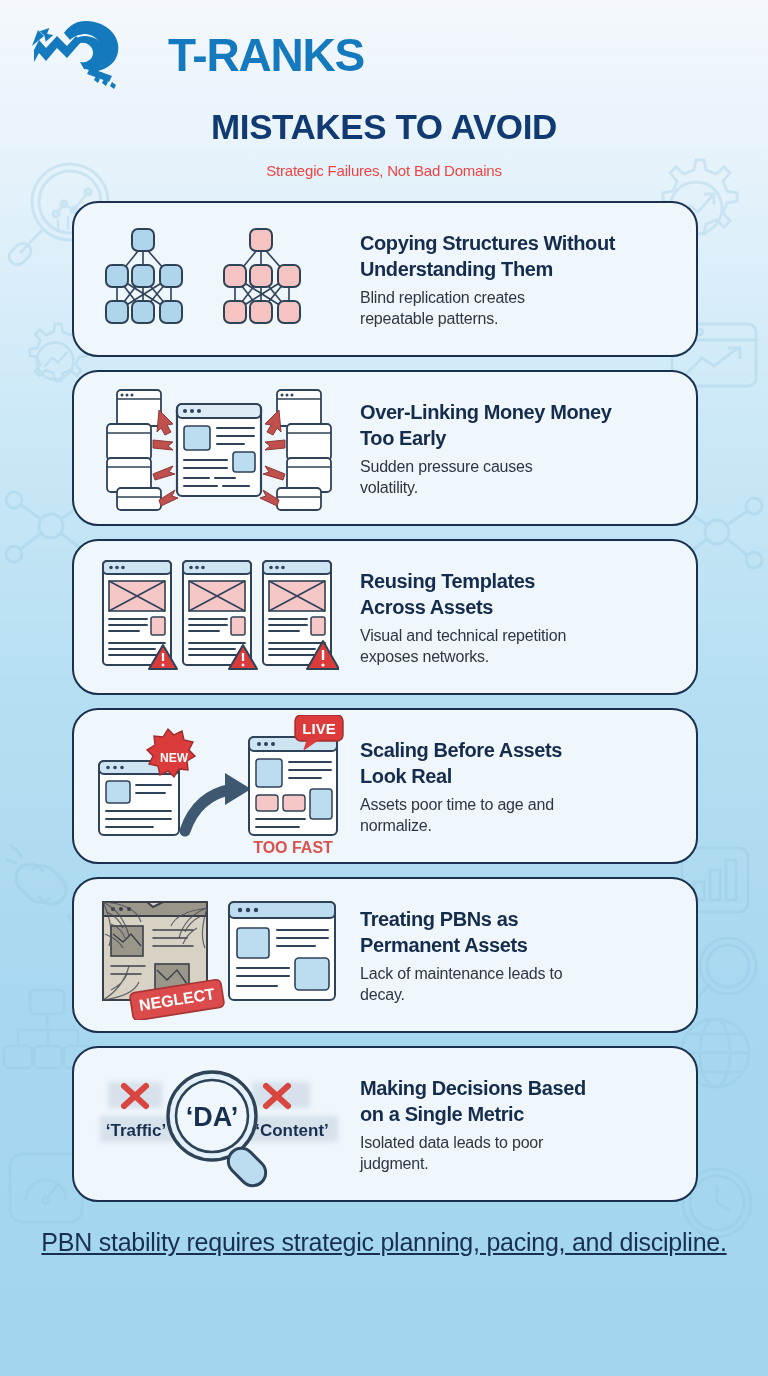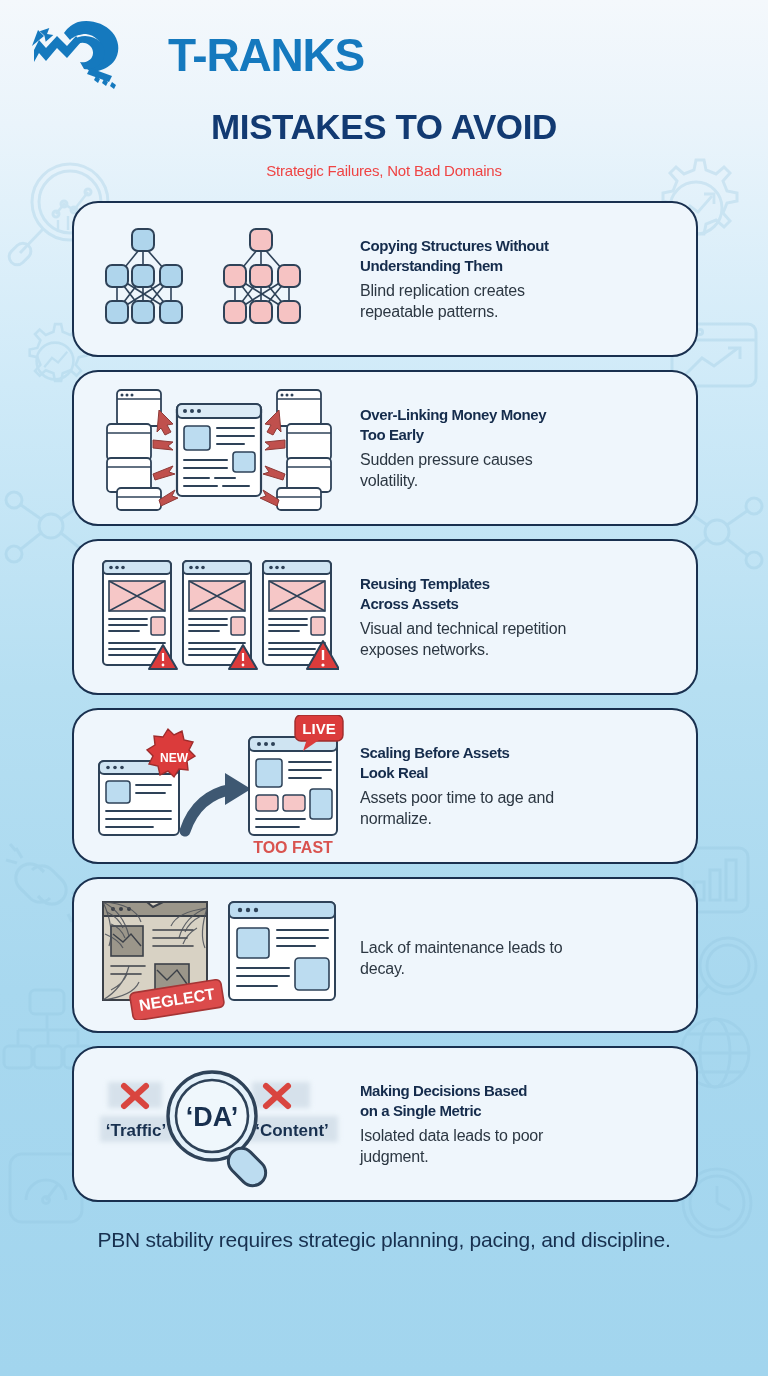--- a/index.html
+++ b/index.html
@@ -47,33 +47,34 @@
     padding: 0 10px 0 4px;
     overflow: hidden;
   }
   .card-icon {
     flex: 0 0 282px; height: 150px;
     display: flex; align-items: center; justify-content: center;
   }
   .card-icon svg { display: block; }
   .card-text { flex: 1 1 auto; padding-right: 6px; }
   .card-title {
-    color: #152C4C; font-weight: 700; font-size: 15px; line-height: 1.3;
+    color: #152C4C; font-weight: 700; font-size: 20px; line-height: 1.3;
     letter-spacing: -0.4px;
   }
   .card-desc {
     color: #2C3742; font-size: 16px; line-height: 1.32; padding-top: 5px;
     letter-spacing: -0.2px;
   }
 
   
   .footer {
     position: relative; z-index: 5; text-align: center;
-    color: #17304F; font-size: 21px; letter-spacing: -0.25px;
+    color: #17304F; font-size: 25px; letter-spacing: -0.25px;
     padding-top: 13px;
+    text-decoration: underline;
   }
 </style>
 </head>
 <body>
 
 <div class="wm" style="left:6px;top:158px;">
   <svg width="110" height="118" viewBox="0 0 110 118" fill="none" stroke="currentColor" stroke-width="3">
     <circle cx="64" cy="44" r="38"></circle>
       <circle cx="64" cy="44" r="31"></circle>
     <line x1="37" y1="71" x2="14" y2="95"></line>
@@ -593,20 +594,24 @@
             <line x1="180" y1="48" x2="231" y2="48"></line>
             <line x1="180" y1="56" x2="218" y2="56"></line>
           <line x1="140" y1="78" x2="192" y2="78"></line>
             <line x1="140" y1="86" x2="192" y2="86"></line>
             <line x1="140" y1="96" x2="180" y2="96"></line>
         </g>
         <rect x="198" y="68" width="34" height="32" rx="4" fill="#BCDCF0" stroke="#2E4258" stroke-width="1.6"></rect>
       </svg>
     </div>
     <div class="card-text">
+      <div class="card-title">
+        <div>Treating PBNs as</div>
+        <div>Permanent Assets</div>
+      </div>
       <div class="card-desc">
         <div>Lack of maintenance leads to</div>
         <div>decay.</div>
       </div>
     </div>
   </div>
 
   <div class="card">
     <div class="card-icon">
       <svg width="250" height="128" viewBox="0 0 250 128">

